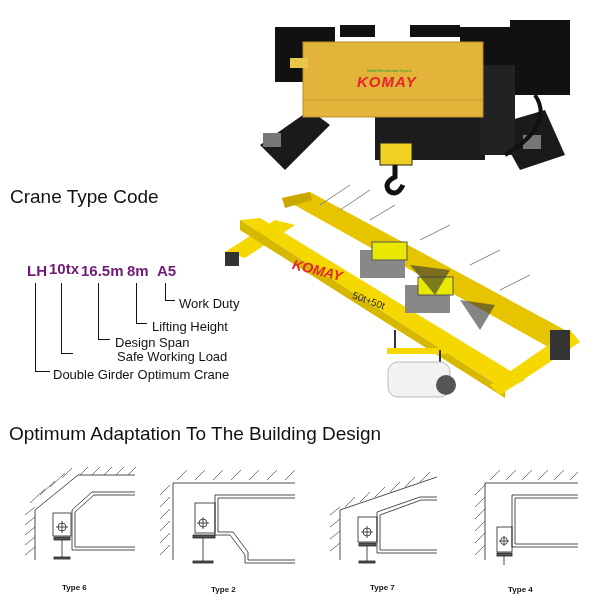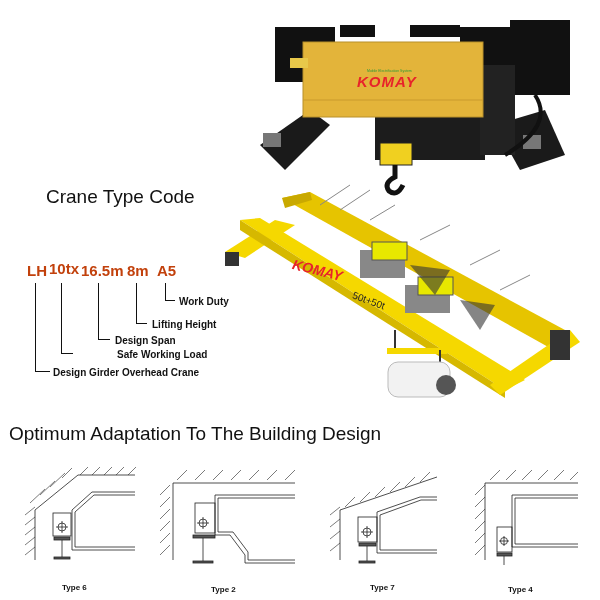--- a/index.html
+++ b/index.html
@@ -1,20 +1,20 @@
 <!DOCTYPE html>
 <html><head>
 <meta charset="utf-8">
 <style>
   html,body{margin:0;padding:0;background:#fff;}
   body{width:600px;height:600px;position:relative;overflow:hidden;font-family:"Liberation Sans",sans-serif;color:#111;}
   .abs{position:absolute;}
   .h1{font-size:19px;font-weight:normal;color:#111;white-space:nowrap;}
-  .code{font-size:15px;font-weight:bold;color:#c2410c;white-space:nowrap;text-align:right;}
-  .lbl{font-size:10px;font-weight:bold;color:#111;white-space:nowrap;}
+  .code{font-size:15px;font-weight:bold;color:#701a75;white-space:nowrap;text-align:right;}
+  .lbl{font-size:13px;font-weight:normal;color:#111;white-space:nowrap;}
   .type-lbl{font-size:8px;font-weight:bold;color:#111;white-space:nowrap;}
   .line{background:#111;}
 </style>
 </head>
 <body>
 
 <div class="abs" style="left:255px;top:15px;width:340px;height:185px;">
   <svg width="340" height="185" viewBox="0 0 340 185">
 
     <rect x="20" y="12" width="60" height="55" fill="#111"></rect>
@@ -36,21 +36,21 @@
     <line x1="48" y1="85" x2="228" y2="85" stroke="#c99a2d" stroke-width="1"></line>
     <rect x="35" y="43" width="18" height="10" fill="#e8c84a"></rect>
 
     <rect x="125" y="128" width="32" height="22" fill="#f0d020" stroke="#222" stroke-width="1"></rect>
     <path d="M140,150 L140,162 Q128,168 134,176 Q142,182 148,170" stroke="#111" stroke-width="5" fill="none"></path>
   </svg>
   <div class="abs" style="left:112px;top:54px;font-size:3.5px;color:#2a9a3a;">Mobile Electrification System</div>
   <div class="abs" style="left:102px;top:58px;font-size:15px;font-weight:bold;font-style:italic;color:#e8232a;letter-spacing:1px;">KOMAY</div>
 </div>
 
-<div class="abs h1" style="left:10px;top:186px;margin-left:36px;">Crane Type Code</div>
+<div class="abs h1" style="left:10px;top:186px;">Crane Type Code</div>
 
 <div class="abs code" style="left:27px;top:262px;">LH</div>
 <div class="abs code" style="left:49px;top:260px;">10tx</div>
 <div class="abs code" style="left:81px;top:262px;">16.5m</div>
 <div class="abs code" style="left:127px;top:262px;">8m</div>
 <div class="abs code" style="left:157px;top:262px;">A5</div>
 
 <div class="abs line" style="left:165px;top:283px;width:1px;height:18px;"></div>
 <div class="abs line" style="left:165px;top:300px;width:10px;height:1px;"></div>
 <div class="abs line" style="left:136px;top:283px;width:1px;height:40px;"></div>
@@ -59,21 +59,21 @@
 <div class="abs line" style="left:98px;top:339px;width:12px;height:1px;"></div>
 <div class="abs line" style="left:61px;top:283px;width:1px;height:70px;"></div>
 <div class="abs line" style="left:61px;top:353px;width:12px;height:1px;"></div>
 <div class="abs line" style="left:35px;top:283px;width:1px;height:88px;"></div>
 <div class="abs line" style="left:35px;top:371px;width:15px;height:1px;"></div>
 
 <div class="abs lbl" style="left:179px;top:296px;">Work Duty</div>
 <div class="abs lbl" style="left:152px;top:319px;">Lifting Height</div>
 <div class="abs lbl" style="left:115px;top:335px;">Design Span</div>
 <div class="abs lbl" style="left:77px;top:349px;margin-left:40px;">Safe Working Load</div>
-<div class="abs lbl" style="left:53px;top:367px;">Design Girder Overhead Crane</div>
+<div class="abs lbl" style="left:53px;top:367px;">Double Girder Optimum Crane</div>
 
 <div class="abs" style="left:220px;top:180px;width:370px;height:240px;">
   <svg width="370" height="240" viewBox="0 0 370 240">
 
     <polygon points="62,18 90,12 345,150 330,168" fill="#e6c400"></polygon>
     <polygon points="62,18 90,12 92,20 65,28" fill="#c9a900"></polygon>
 
     <g stroke="#888" stroke-width="1">
       <line x1="100" y1="25" x2="130" y2="5"></line>
         <line x1="120" y1="30" x2="150" y2="10"></line>

